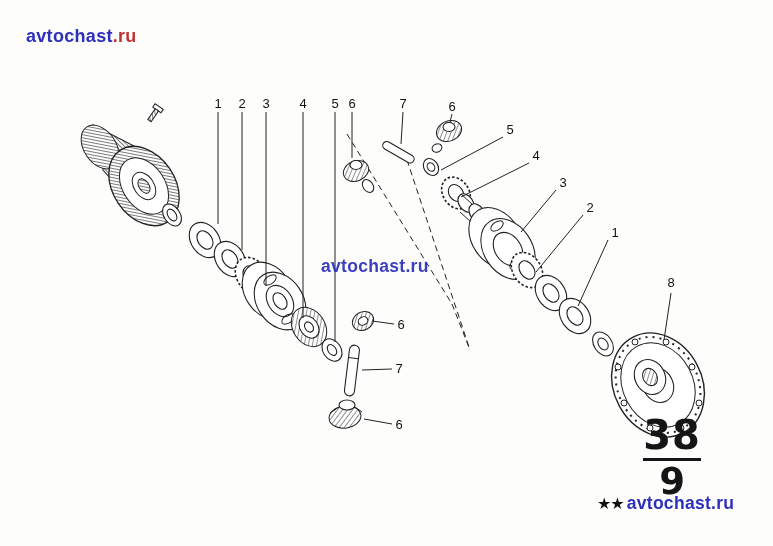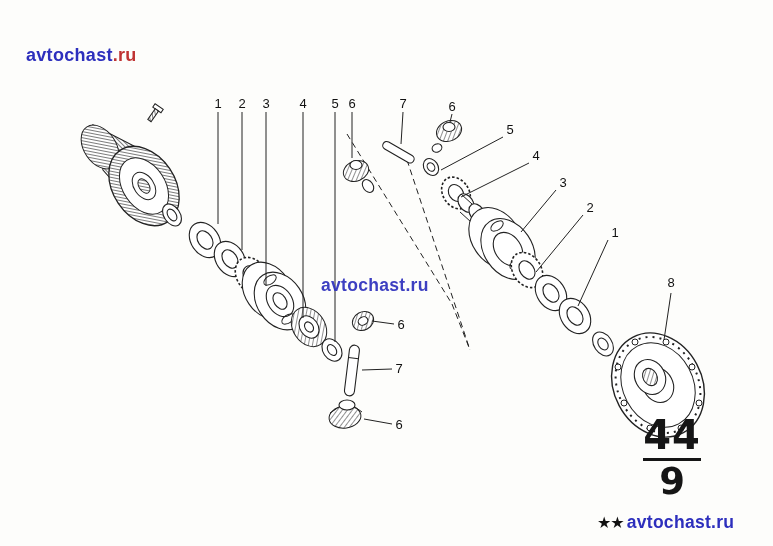--- a/index.html
+++ b/index.html
@@ -6,21 +6,21 @@
   html,body { margin:0; padding:0; background:#9a9a9a; }
   .page {
     position: relative;
     width: 773px; height: 546px;
     background: #fdfdfb;
     overflow: hidden;
     font-family: "Liberation Sans", sans-serif;
   }
   svg.diagram { position:absolute; left:0; top:0; }
 
-  .wm { position:absolute; font-weight:bold; font-size:17.5px; letter-spacing:.3px; white-space:nowrap;margin-top:19px; }
+  .wm { position:absolute; font-weight:bold; font-size:17.5px; letter-spacing:.3px; white-space:nowrap; }
   .wm-blue { color:#2d2fbd; }
   .wm-red  { color:#c03333; }
   .wm-top-left { left:26px; top:26px; font-size:18px; }
   .wm-center   { left:321px; top:256px; opacity:.92; }
   .wm-bottom   { left:597px; top:493px; display:flex; align-items:baseline; }
   .stars { color:#111; font-size:16px; margin-right:3px; letter-spacing:-1px; font-weight:normal; }
 
   .badge { position:absolute; left:639px; top:414px; width:66px; text-align:center; color:#151515; }
   .badge .grp { font-family:"DejaVu Sans", sans-serif; font-size:40px; font-weight:bold; line-height:1.05; letter-spacing:1px; }
   .badge .bar { height:0; border-top:3.5px solid #151515; margin:2px 4px; }
@@ -234,18 +234,18 @@
     <span class="wm-blue">avtochast</span><span class="wm-blue">.ru</span>
   </div>
 
   <div class="wm wm-bottom">
     <span class="stars">★★</span>
     <span class="wm-blue">avtochast</span>
       <span class="wm-blue">.ru</span>
   </div>
 
   <div class="badge">
-    <div class="grp">44</div>
+    <div class="grp">38</div>
     <div class="bar"></div>
     <div class="pg">9</div>
   </div>
 
 </div>
 
 </body></html>

